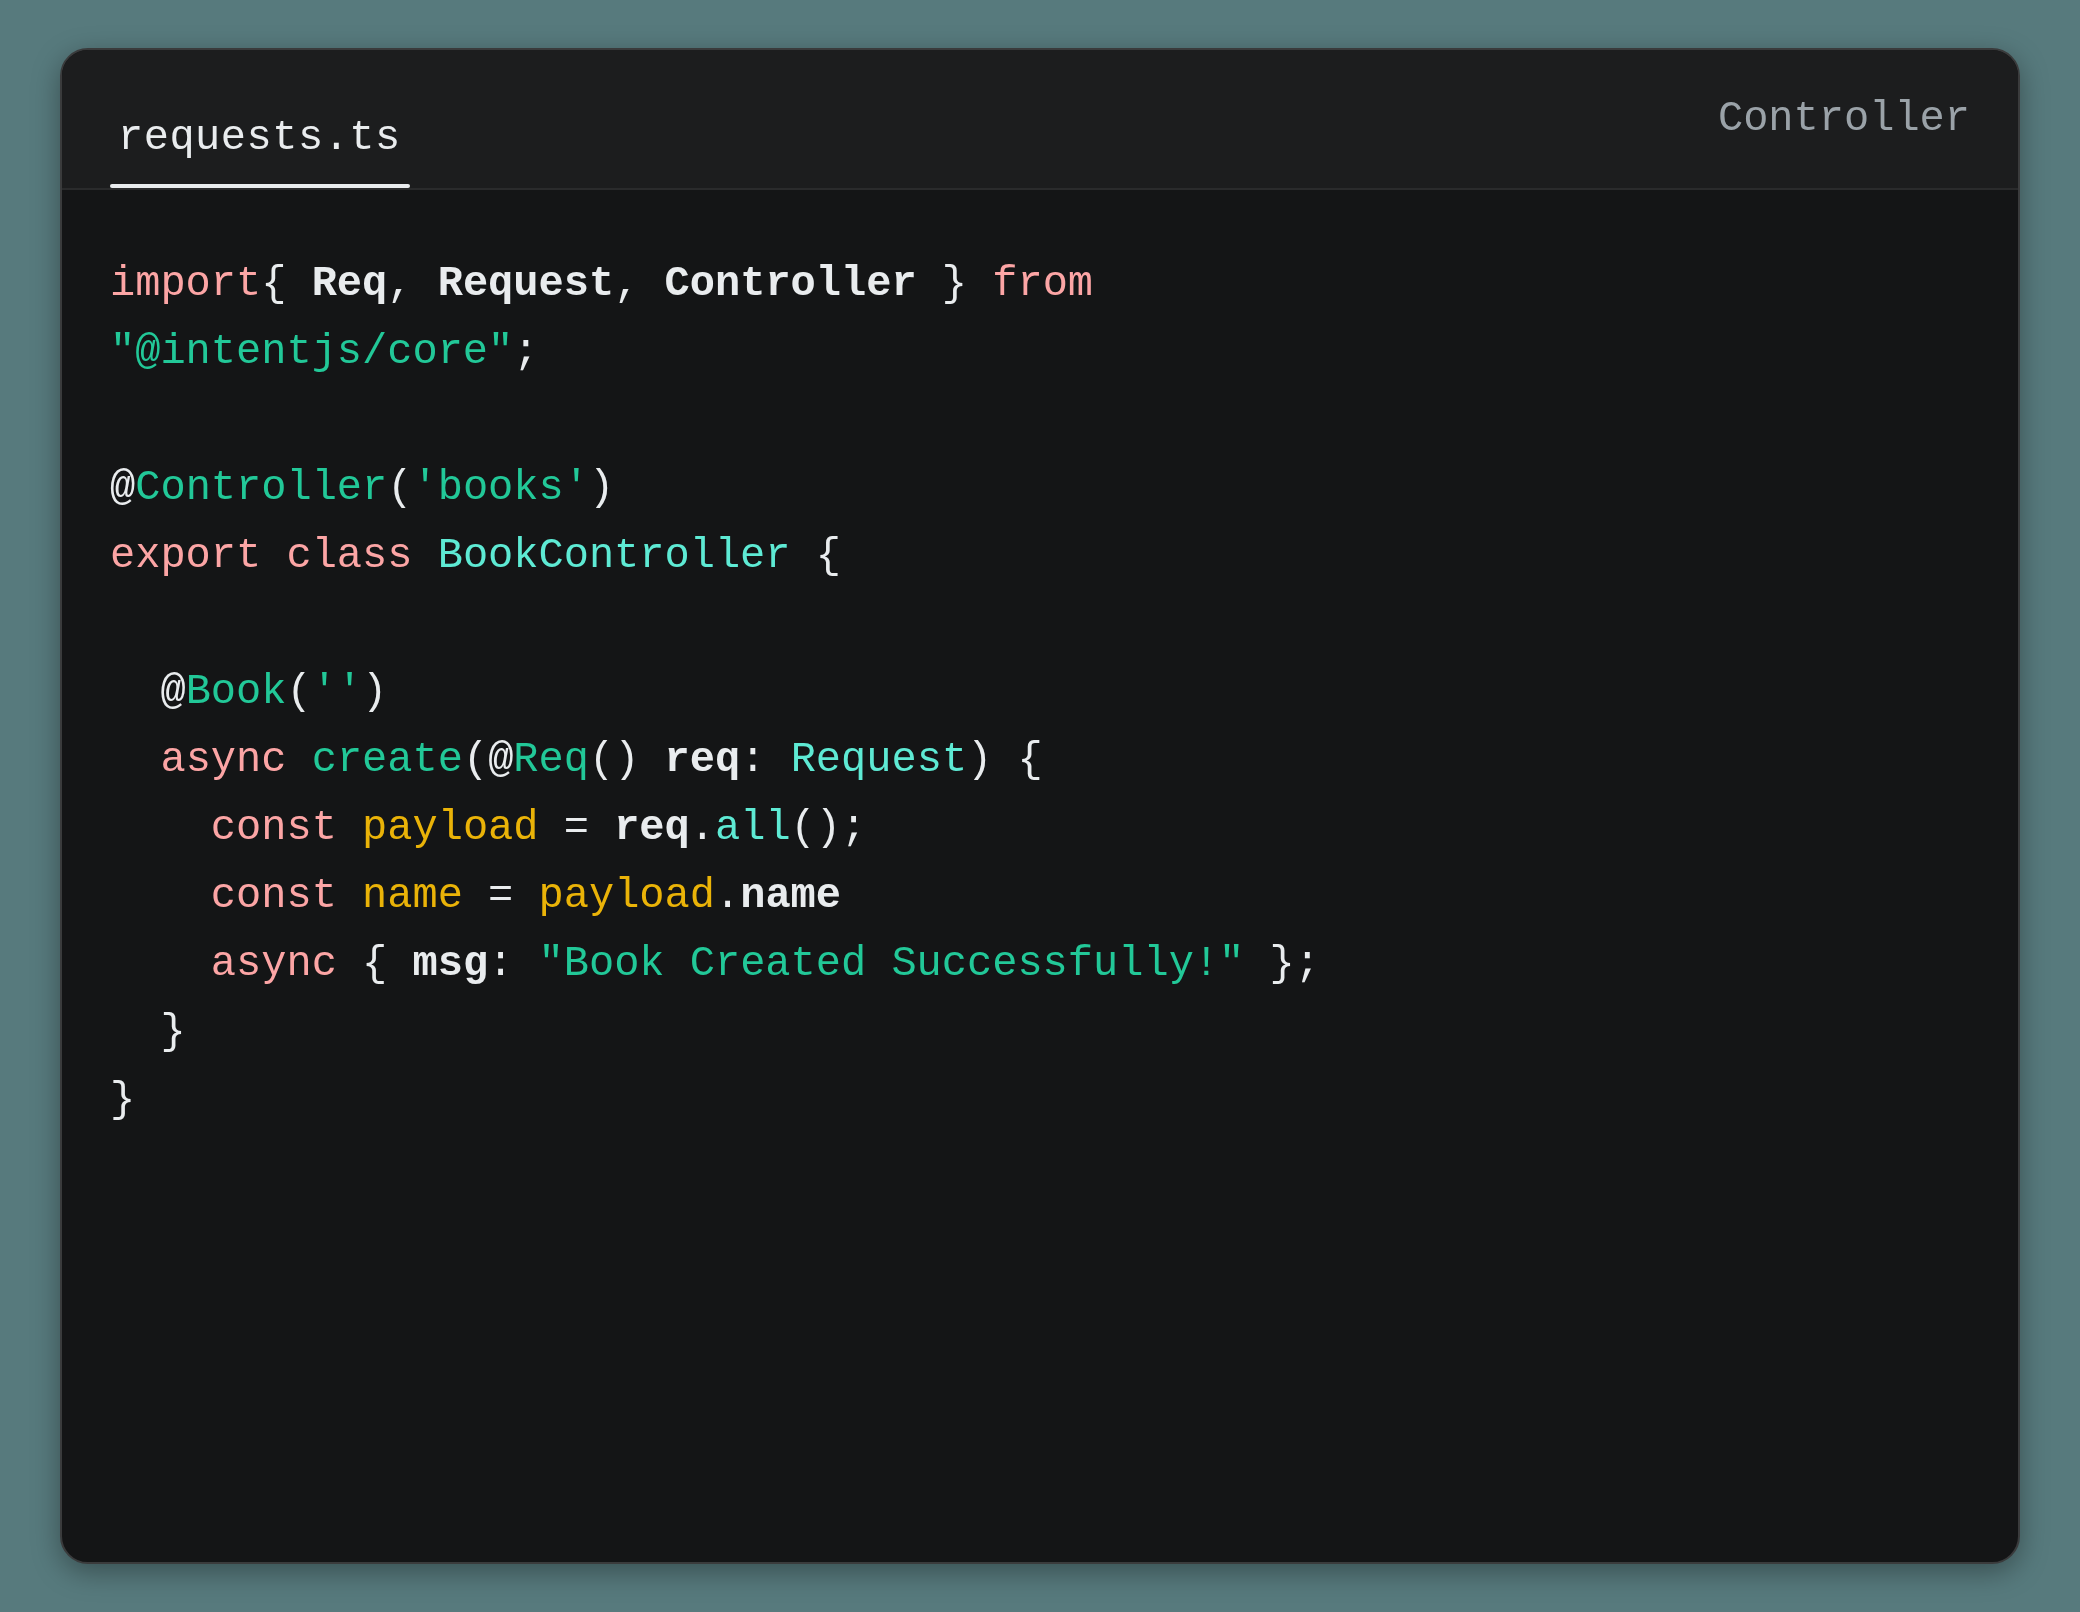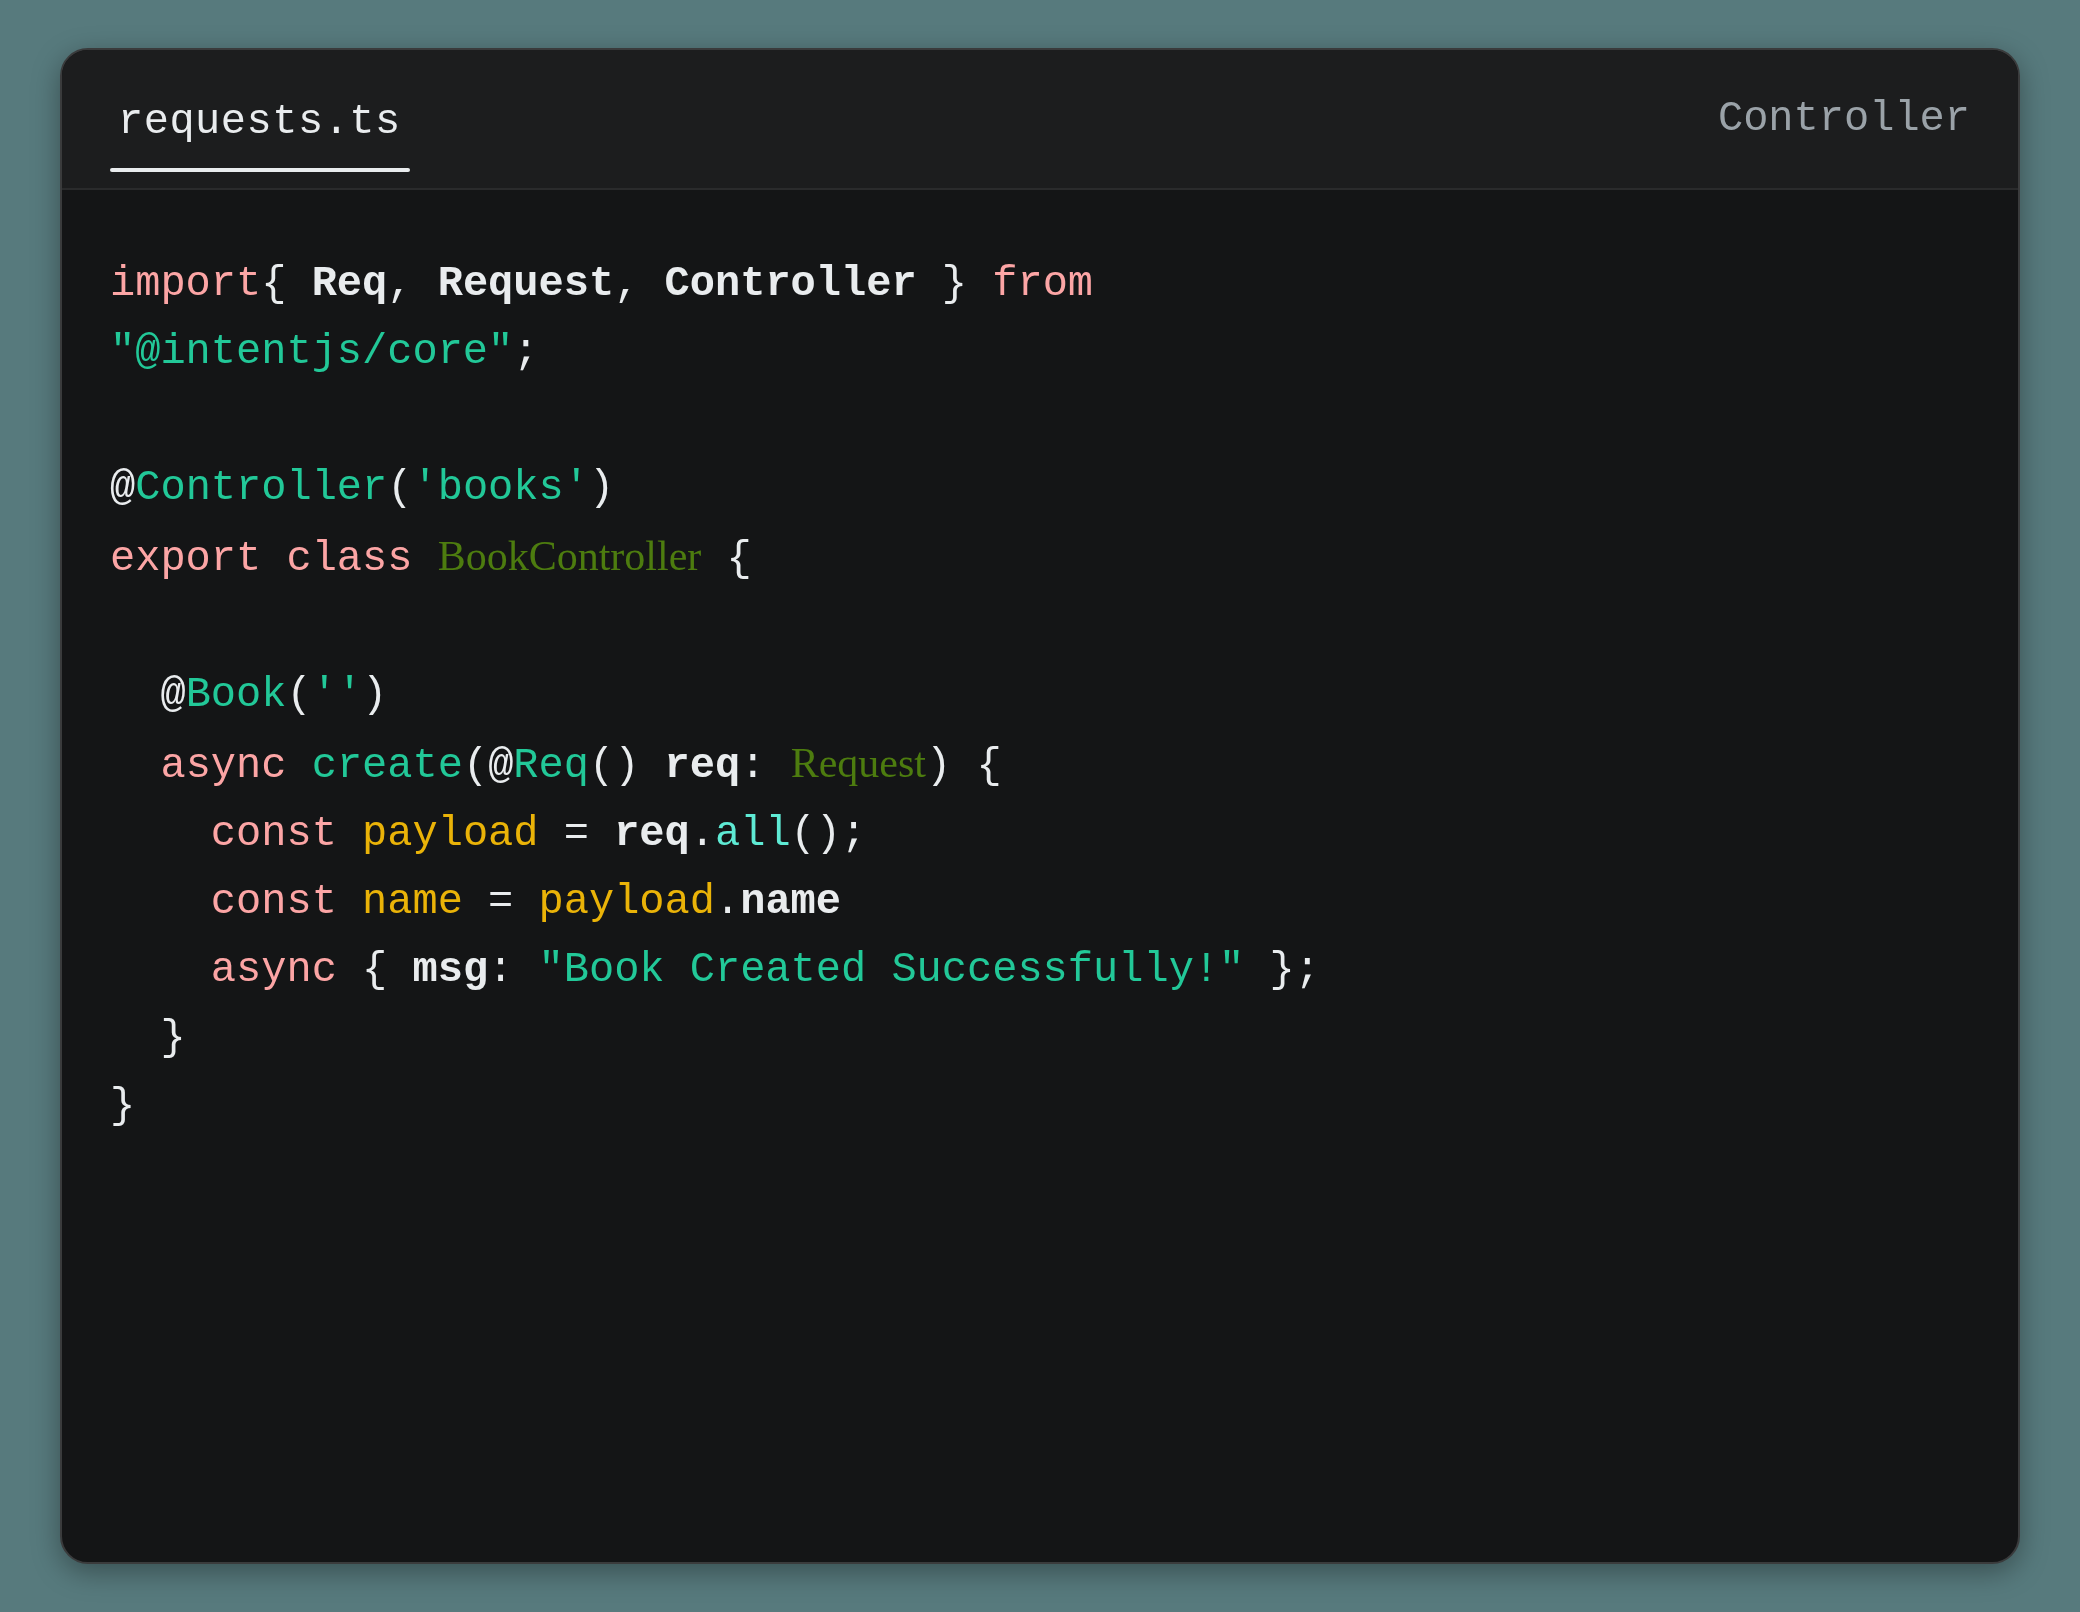--- a/index.html
+++ b/index.html
@@ -23,21 +23,21 @@
     box-shadow: 0 8px 28px rgba(0,0,0,0.35);
   }
   .tabbar {
     width: 100%;
     height: 140px;
     background: #1c1d1e;
     border-bottom: 2px solid #2a2b2c;
     display: flex;
     align-items: center;
     justify-content: space-between;
-    padding: 16px 48px;
+    padding: 0 48px;
   }
   .tab {
     display: flex;
     flex-direction: column;
     justify-content: flex-end;
     height: 100%;
   }
   .tab-label {
     color: #e9ecee;
     font-size: 42px;
@@ -60,21 +60,21 @@
     font-size: 42px;
     line-height: 1.62;
     white-space: pre;
     color: #e9ecee;
     font-weight: 500;
   }
   .tk-kw   { color: #fca5a5; }            
   .tk-pn   { color: #e9ecee; }            
   .tk-id   { color: #e9ecee; font-weight: 600; } 
   .tk-fn   { color: #22c898; }            
-  .tk-ty   { color: #4d7c0f; font-family: Liberation Serif, serif; }            
+  .tk-ty   { color: #5eead4; }            
   .tk-str  { color: #22c898; }            
   .tk-prop { color: #e9ecee; font-weight: 600; }
   .tk-call { color: #5eead4; }
   .tk-local{ color: #eab308; text-align: right; }            
 </style>
 </head>
 <body>
 
 <div class="frame">
   <div class="tabbar">

